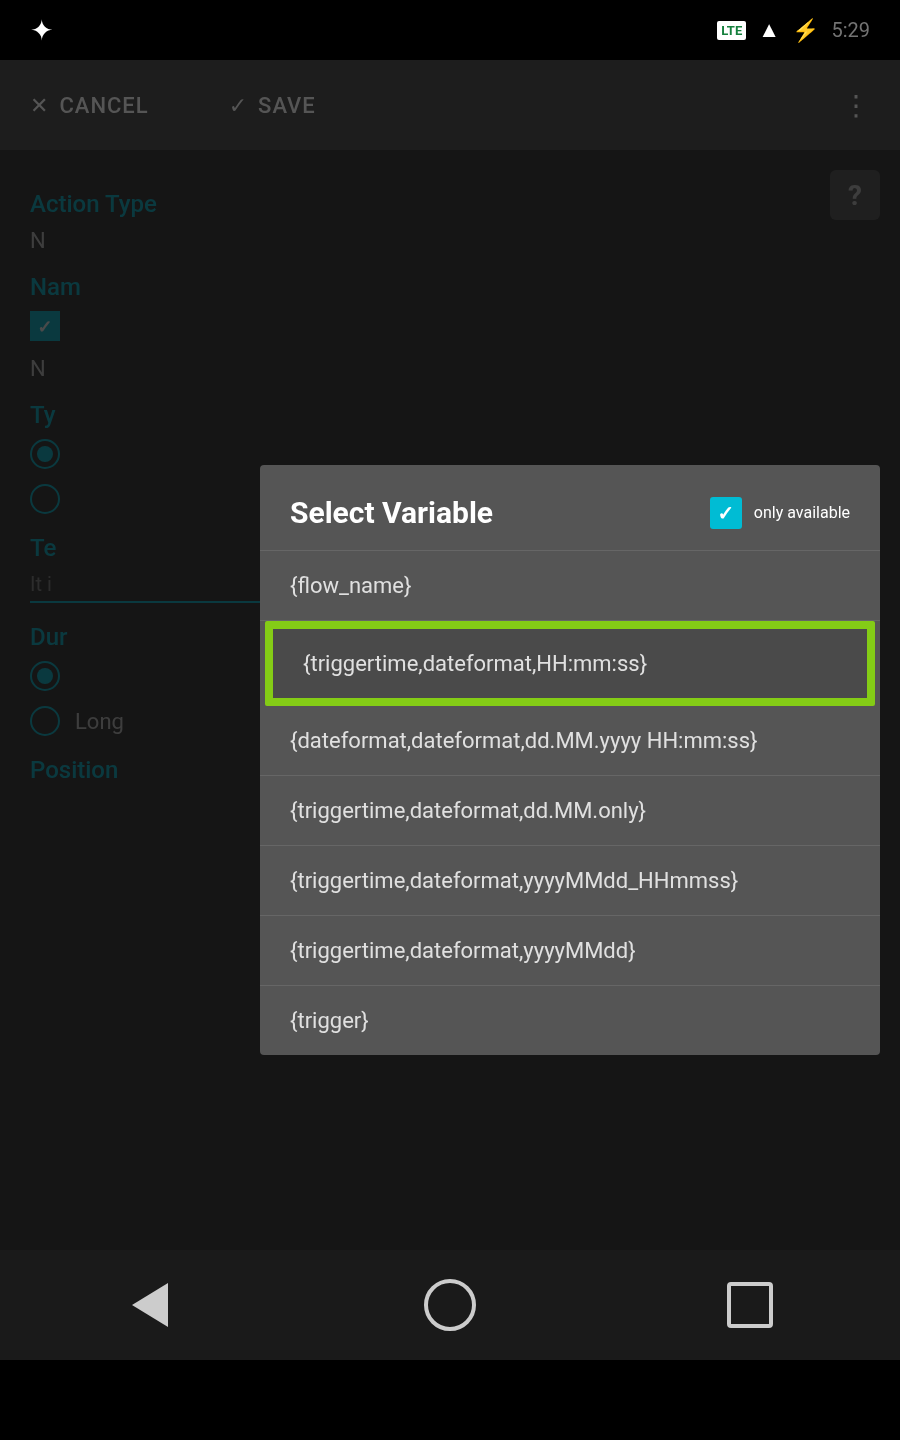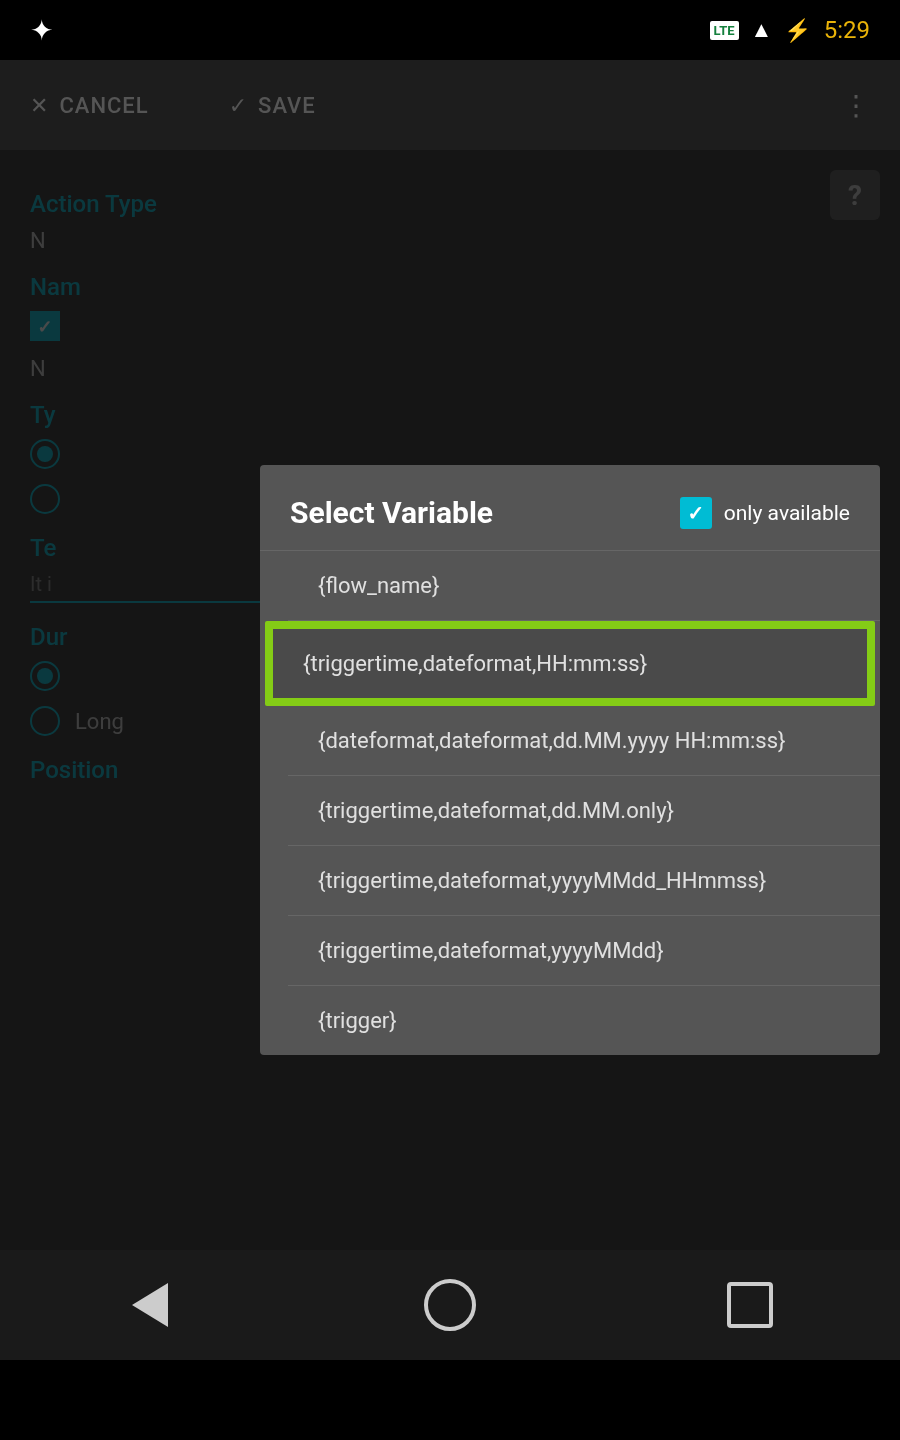--- a/index.html
+++ b/index.html
@@ -26,22 +26,22 @@
     }
 
     .status-bar .app-icon {
       position: absolute;
       left: 30px;
       color: #fff;
       font-size: 28px;
     }
 
     .status-bar .time {
-      color: #eab308;
-      font-size: 24px;
+      color: #737373;
+      font-size: 20px;
       font-weight: 400;
     }
 
     
     .app-container {
       width: 100%;
       height: 1300px;
       background: #2a2a2a;
       position: relative;
     }
@@ -212,34 +212,33 @@
       background: #00bcd4;
       border: none;
       border-radius: 3px;
       display: flex;
       align-items: center;
       justify-content: center;
     }
 
     .modal-checkbox-label {
       color: #fff;
-      font-size: 21px;
+      font-size: 16px;
     }
 
     .modal-list {
       list-style: none;
     }
 
     .modal-list-item {
       padding: 22px 30px;
       color: #e0e0e0;
       font-size: 22px;
       border-bottom: 1px solid #666;
       cursor: pointer;
-      margin-left: 28px;
     }
 
     .modal-list-item:last-child {
       border-bottom: none;
     }
 
     .modal-list-item.selected {
       background: #4a4a4a;
       border: 8px solid #84cc16;
       margin: 0 5px;

